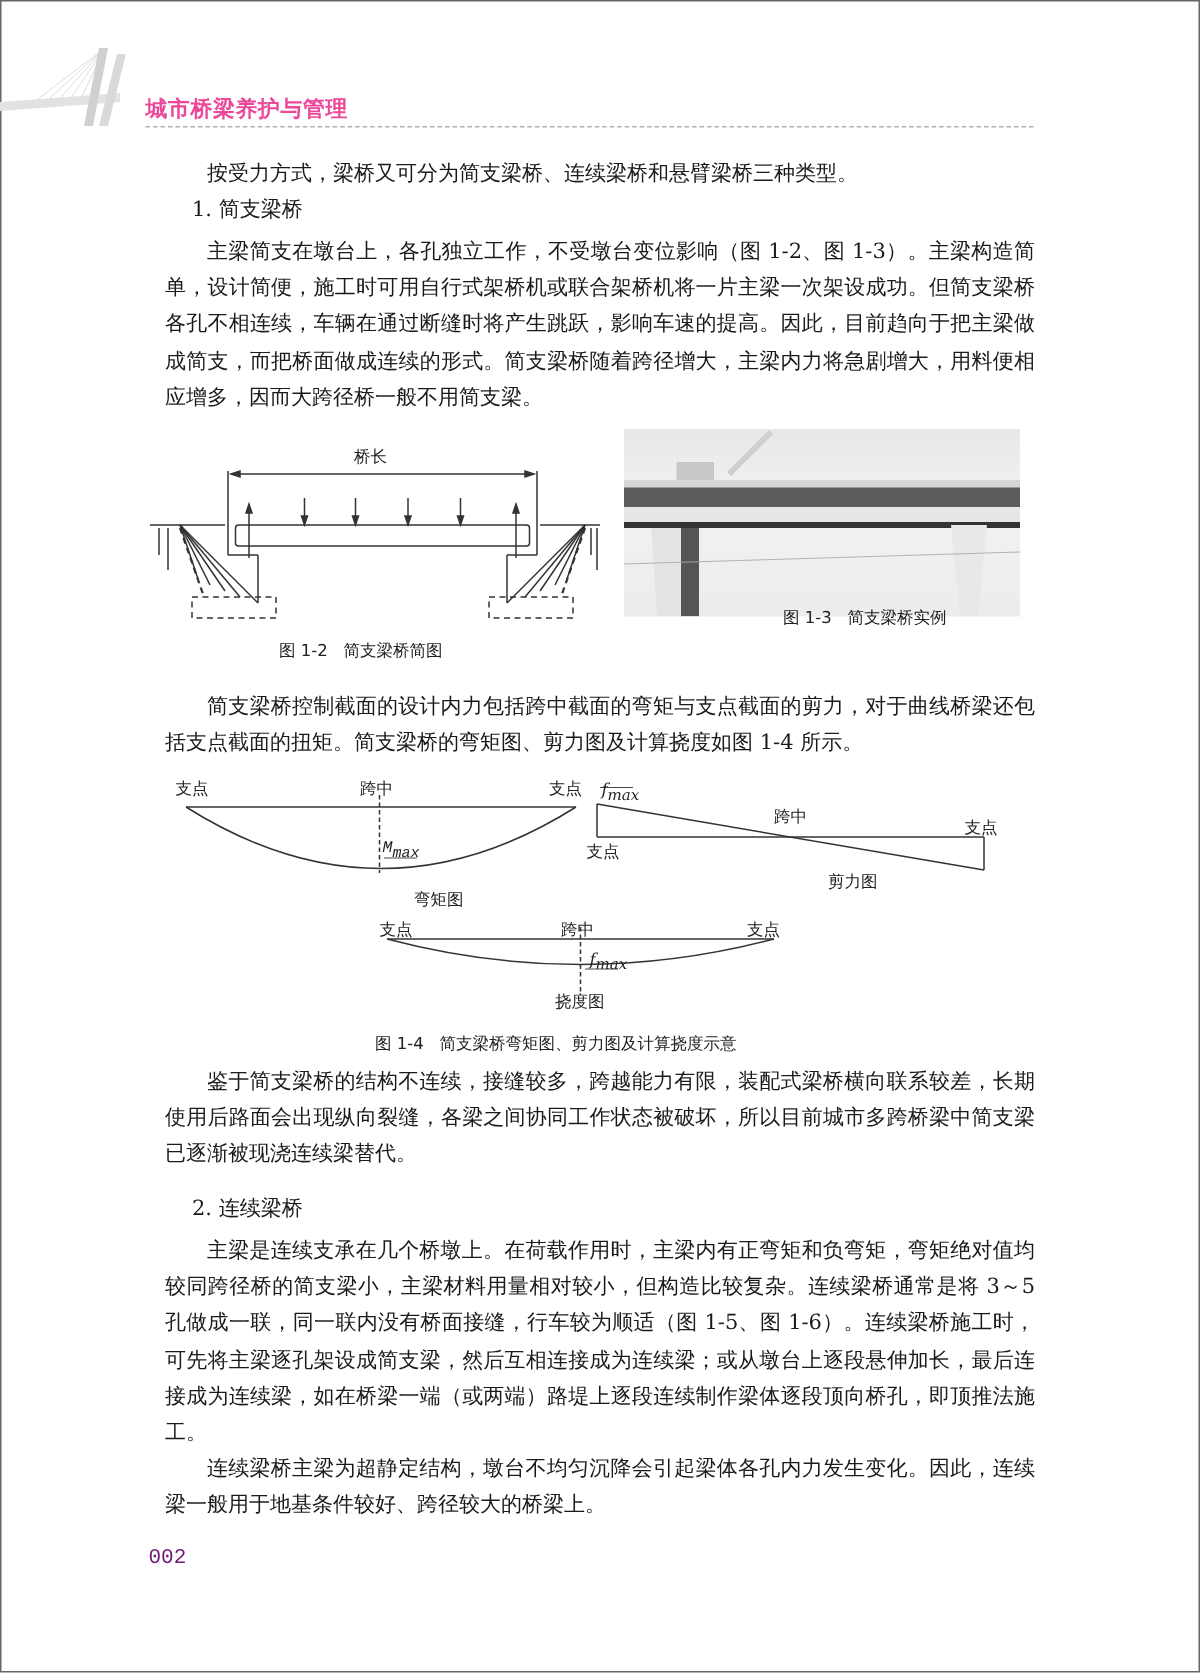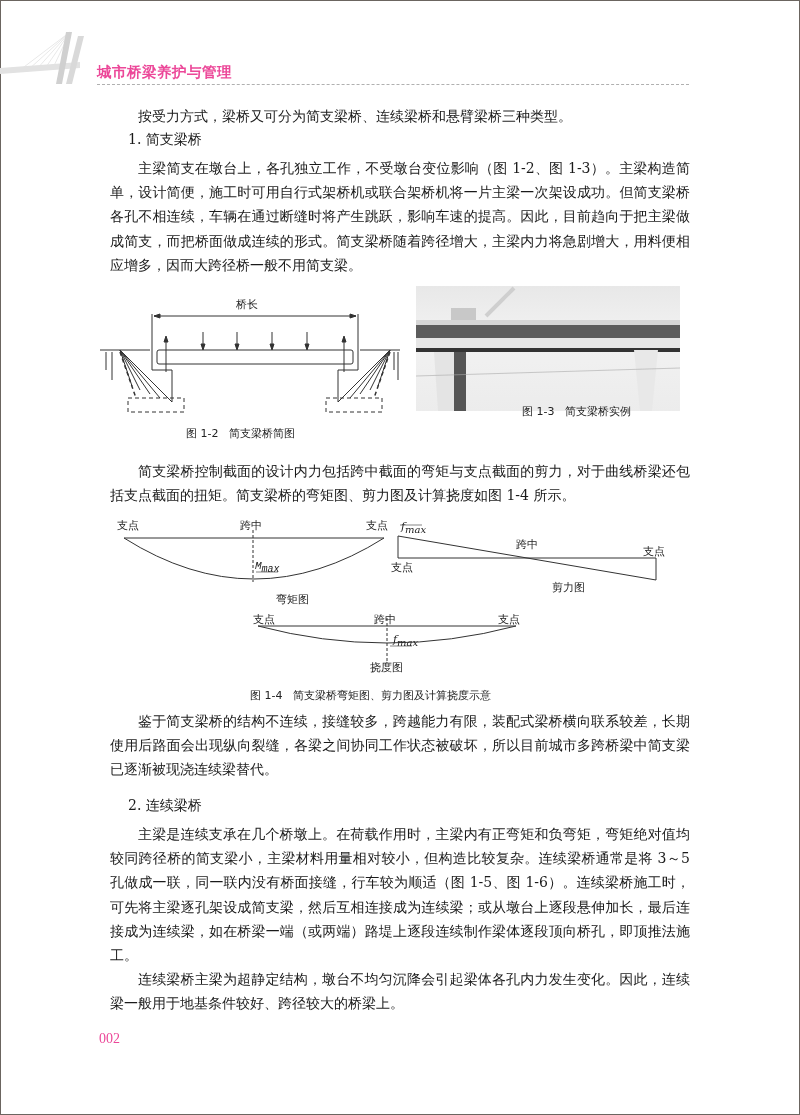--- a/index.html
+++ b/index.html
@@ -13,22 +13,22 @@
   .header-rule { position: absolute; left: 97px; top: 84px; width: 592px; border-top: 1px dashed #b0b0b0; }
   .text { position: absolute; left: 110px; width: 580px; font-size: 14px; line-height: 24.2px;
           text-align: justify; }
   .para { margin: 0; text-indent: 2em; }
   .heading { font-weight: normal; font-size: 14px; position: absolute; left: 128px; }
   .fig { position: absolute; }
   .caption { position: absolute; font-family: "DejaVu Sans", sans-serif; font-weight: normal;
              font-size: 11px; color: #222; white-space: pre; }
   .lbl { position: absolute; font-size: 11px; color: #222; white-space: nowrap; }
   .sub { font-style: italic; font-size: 10px; }
-  .page-num { position: absolute; left: 99px; top: 1031px; font-family: Liberation Serif, serif;
-              font-size: 14px; color: #ec4899; }
+  .page-num { position: absolute; left: 99px; top: 1031px; font-family: Liberation Mono, monospace;
+              font-size: 14px; color: #701a75; }
   .photo { position: absolute; left: 416px; top: 286px; width: 264px; height: 125px;
            background: linear-gradient(#e8e8e8, #f2f2f2 40%, #ececec); overflow: hidden; }
 </style>
 </head>
 <body>
 
 <div class="page-border"></div>
 
 <svg class="header-bridge" viewBox="0 0 90 58">
   <g stroke="#d8d8d8" stroke-width="0.6" fill="none">

